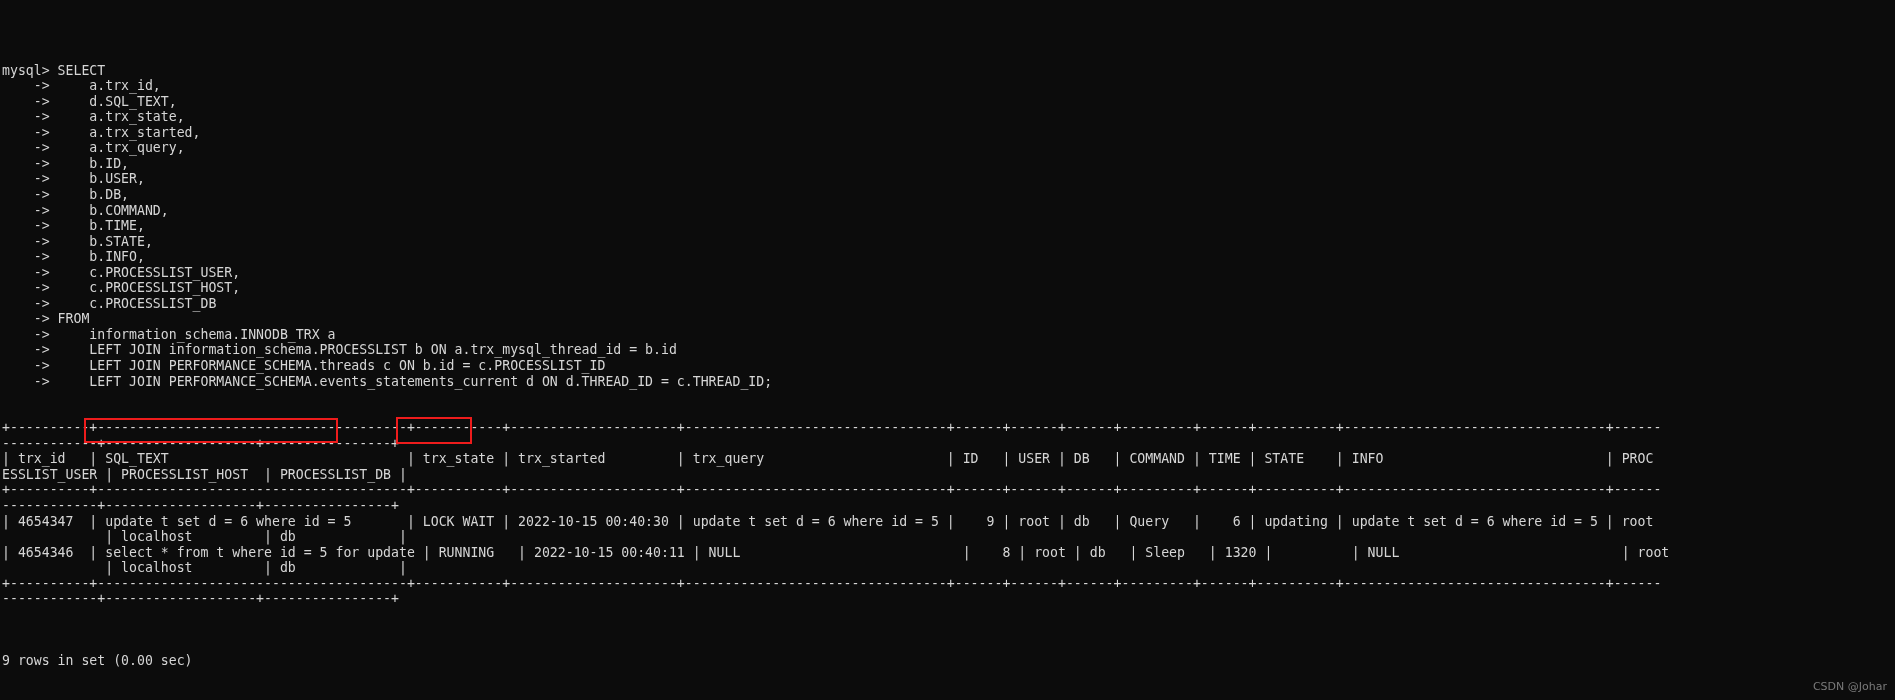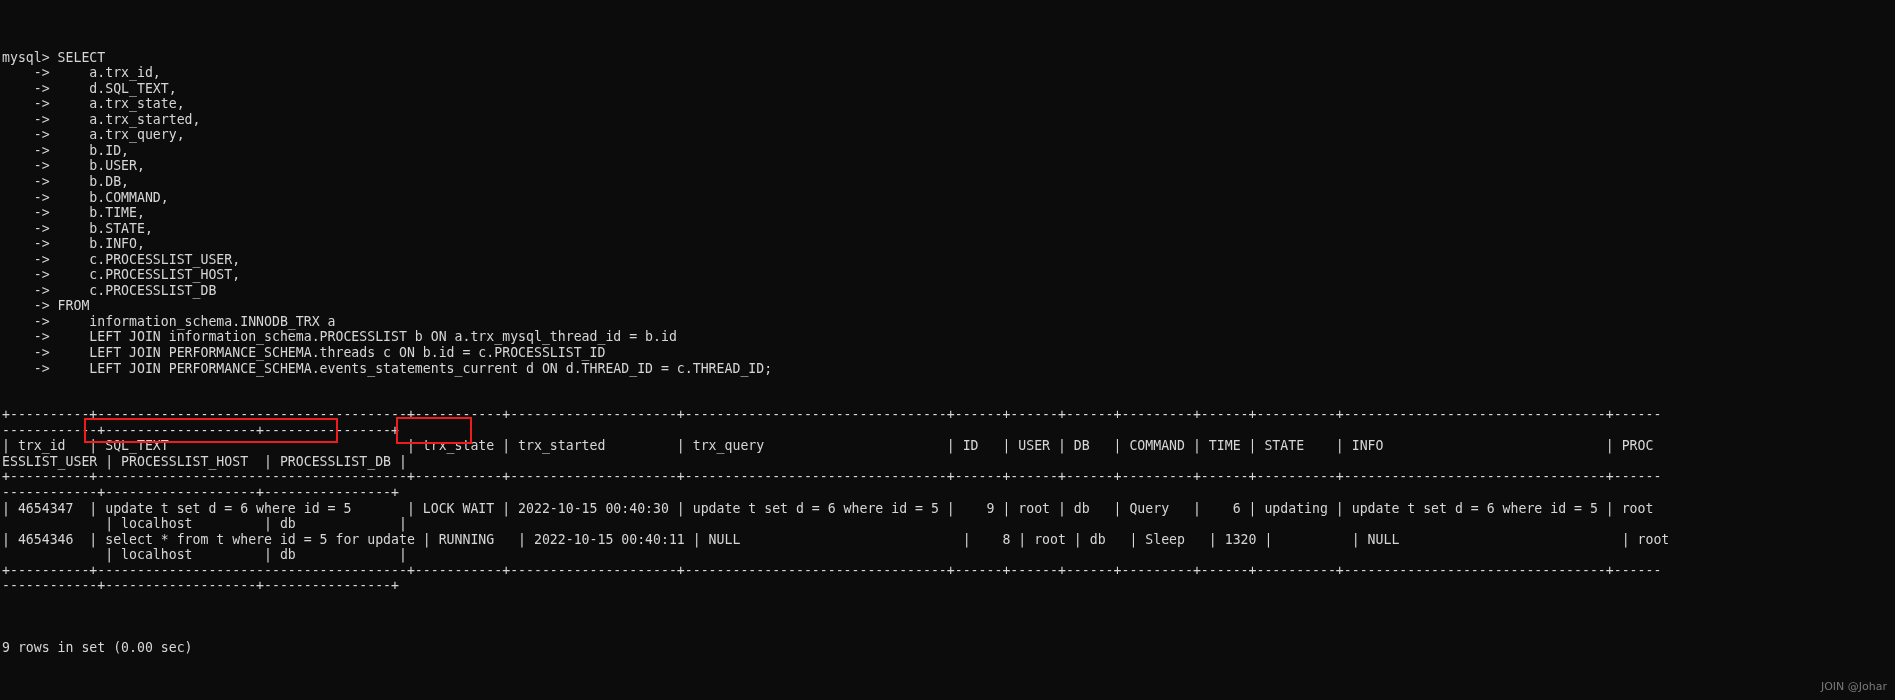--- a/index.html
+++ b/index.html
@@ -10,21 +10,21 @@
   body {
     font-family:"DejaVu Sans Mono","Liberation Mono",monospace;
     font-size:13.2px;
     line-height:15.55px;
     color:#d6d6d6;
     -webkit-font-smoothing:antialiased;
   }
   #terminal {
     position:relative;
     width:1895px; height:700px;
-    padding:3px 0 0 2px;
+    padding:16px 0 0 2px;
     white-space:pre;
   }
   .line {
     white-space:pre;
     height:15.55px;
     letter-spacing:0px;
   }
 
   
   .redbox {
@@ -51,14 +51,14 @@
   <div id="query-block"><div class="line">mysql&gt; SELECT</div><div class="line">    -&gt;     a.trx_id,</div><div class="line">    -&gt;     d.SQL_TEXT,</div><div class="line">    -&gt;     a.trx_state,</div><div class="line">    -&gt;     a.trx_started,</div><div class="line">    -&gt;     a.trx_query,</div><div class="line">    -&gt;     b.ID,</div><div class="line">    -&gt;     b.USER,</div><div class="line">    -&gt;     b.DB,</div><div class="line">    -&gt;     b.COMMAND,</div><div class="line">    -&gt;     b.TIME,</div><div class="line">    -&gt;     b.STATE,</div><div class="line">    -&gt;     b.INFO,</div><div class="line">    -&gt;     c.PROCESSLIST_USER,</div><div class="line">    -&gt;     c.PROCESSLIST_HOST,</div><div class="line">    -&gt;     c.PROCESSLIST_DB</div><div class="line">    -&gt; FROM</div><div class="line">    -&gt;     information_schema.INNODB_TRX a</div><div class="line">    -&gt;     LEFT JOIN information_schema.PROCESSLIST b ON a.trx_mysql_thread_id = b.id</div><div class="line">    -&gt;     LEFT JOIN PERFORMANCE_SCHEMA.threads c ON b.id = c.PROCESSLIST_ID</div><div class="line">    -&gt;     LEFT JOIN PERFORMANCE_SCHEMA.events_statements_current d ON d.THREAD_ID = c.THREAD_ID;</div></div>
   <div id="result-block"><div class="line">+----------+---------------------------------------+-----------+---------------------+---------------------------------+------+------+------+---------+------+----------+---------------------------------+------</div><div class="line">------------+-------------------+----------------+</div><div class="line">| trx_id   | SQL_TEXT                              | trx_state | trx_started         | trx_query                       | ID   | USER | DB   | COMMAND | TIME | STATE    | INFO                            | PROC</div><div class="line">ESSLIST_USER | PROCESSLIST_HOST  | PROCESSLIST_DB |</div><div class="line">+----------+---------------------------------------+-----------+---------------------+---------------------------------+------+------+------+---------+------+----------+---------------------------------+------</div><div class="line">------------+-------------------+----------------+</div><div class="line">| 4654347  | update t set d = 6 where id = 5       | LOCK WAIT | 2022-10-15 00:40:30 | update t set d = 6 where id = 5 |    9 | root | db   | Query   |    6 | updating | update t set d = 6 where id = 5 | root</div><div class="line">             | localhost         | db             |</div><div class="line">| 4654346  | select * from t where id = 5 for update | RUNNING   | 2022-10-15 00:40:11 | NULL                            |    8 | root | db   | Sleep   | 1320 |          | NULL                            | root</div><div class="line">             | localhost         | db             |</div><div class="line">+----------+---------------------------------------+-----------+---------------------+---------------------------------+------+------+------+---------+------+----------+---------------------------------+------</div><div class="line">------------+-------------------+----------------+</div></div>
 
   <div class="line">9 rows in set (0.00 sec)</div>
   <div class="line">&nbsp;</div>
   
 
   <div class="redbox" id="box-sqltext" style="border-color: rgb(238, 28, 28);"></div>
   <div class="redbox" id="box-lockwait" style="border-color: rgb(238, 28, 28);"></div>
 
-  <div id="watermark">JOIN @Johar</div>
+  <div id="watermark">CSDN @Johar</div>
 </div>
 
 </body></html>

